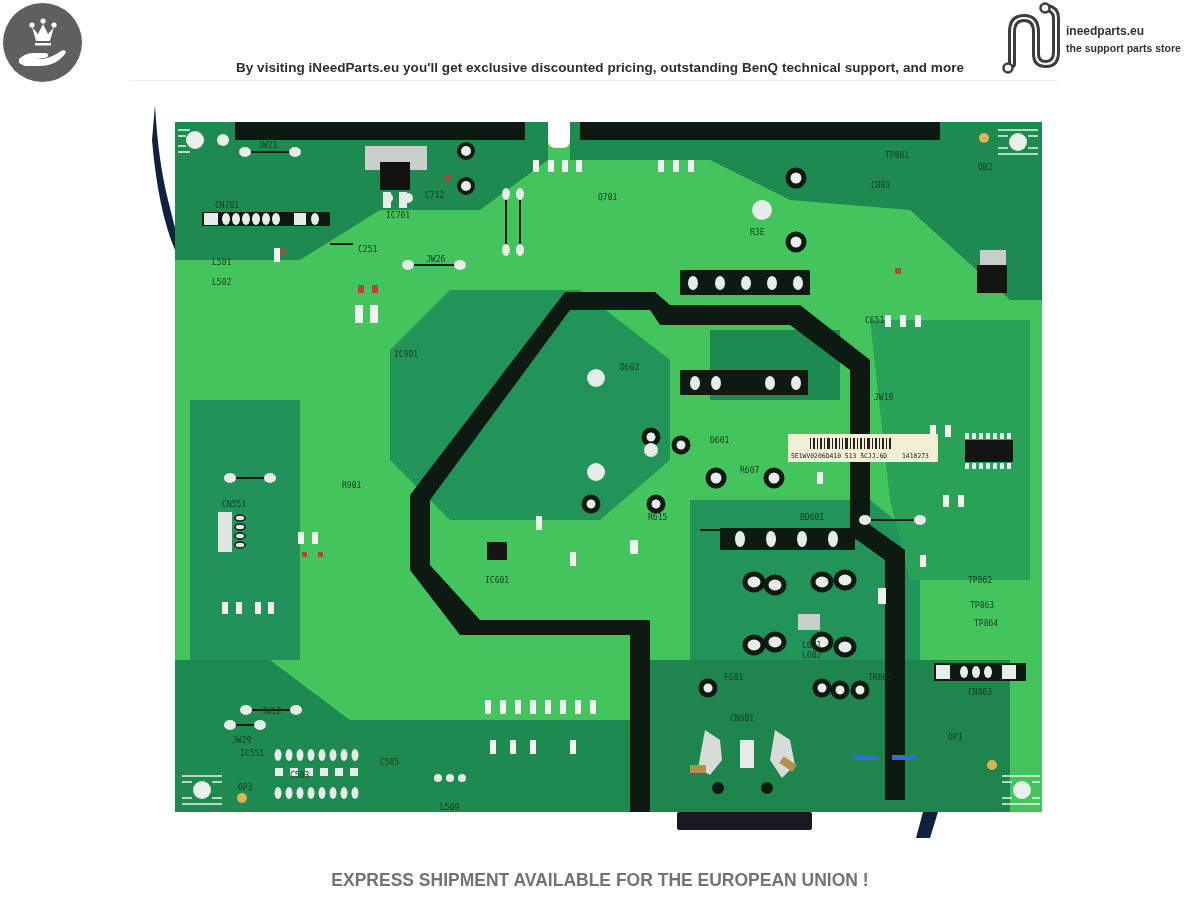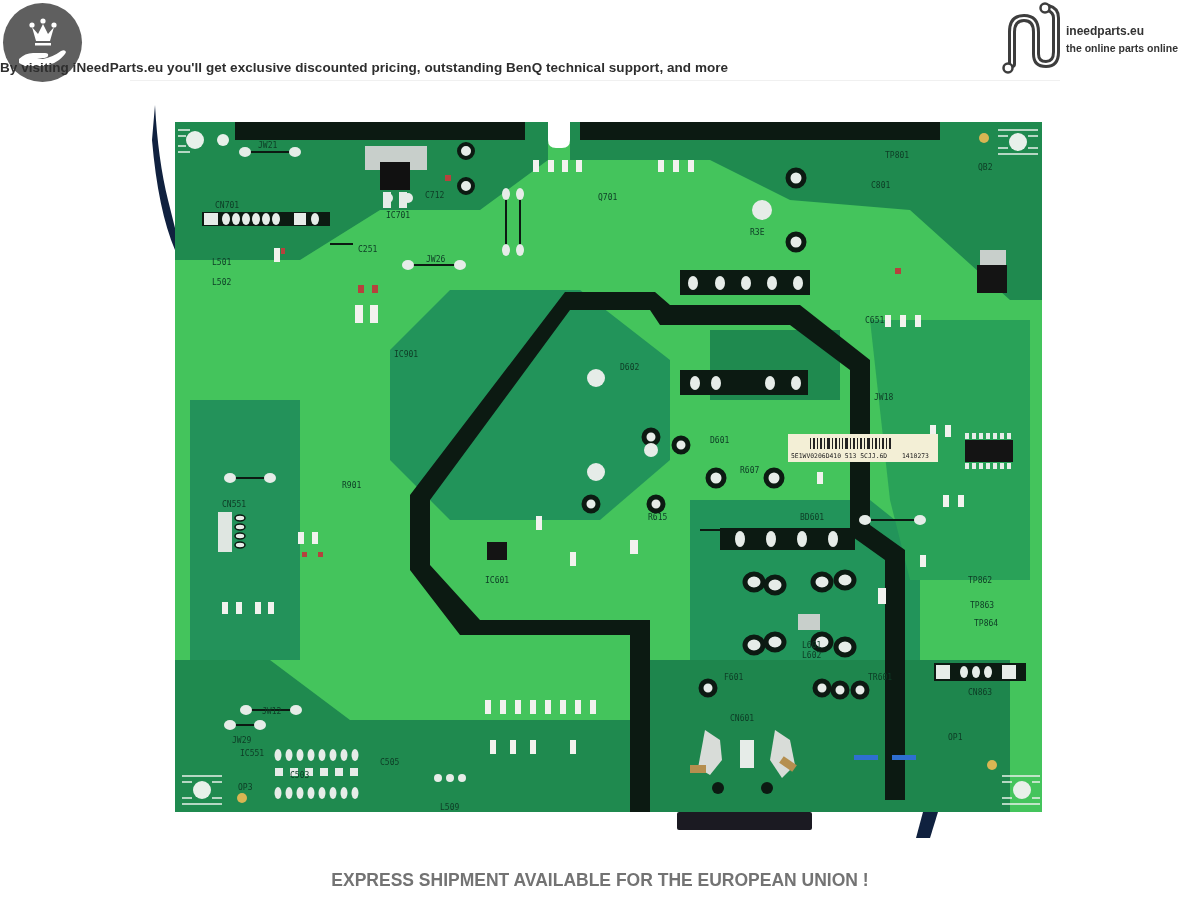--- a/index.html
+++ b/index.html
@@ -5,21 +5,21 @@
     * { box-sizing: border-box; margin: 0; padding: 0; }
     html, body { width: 1200px; height: 900px; background: #ffffff; overflow: hidden; }
     body { position: relative; font-family: "DejaVu Sans", sans-serif; color: #333; }
 
     .badge {
       position: absolute; left: 3px; top: 3px; width: 79px; height: 79px;
       border-radius: 50%; background: #5f5f5f;
       display: flex; align-items: center; justify-content: center;
     }
     .tagline {
-      position: absolute; left: 0; width: 1200px; top: 60px; text-align: left;
+      position: absolute; left: 0; width: 1200px; top: 60px; text-align: center;
       font-family: "Liberation Sans", sans-serif; font-weight: bold; font-size: 13.5px;
       color: #2e2e2e; letter-spacing: 0.05px;
     }
     .tagline-rule {
       position: absolute; left: 130px; top: 80px; width: 930px; height: 1px; background: #f0f0f0;
     }
     .brand {
       position: absolute; left: 1000px; top: 2px; width: 198px; height: 74px;
     }
     .brand-name {
@@ -58,21 +58,21 @@
 <div class="tagline-rule"></div>
 
 <div class="brand">
   <svg width="64" height="74" viewBox="0 0 64 74" style="position:absolute;left:0;top:0;">
     <path d="M12 62 L12 30 Q12 16 24 16 Q36 16 36 30 L36 52 Q36 62 46 62 Q56 62 56 50 L56 16 Q56 8 48 6" fill="none" stroke="#3d3d3d" stroke-width="8" stroke-linecap="round"></path>
     <path d="M12 62 L12 30 Q12 16 24 16 Q36 16 36 30 L36 52 Q36 62 46 62 Q56 62 56 50 L56 16 Q56 8 48 6" fill="none" stroke="#fff" stroke-width="2" stroke-linecap="round"></path>
     <circle cx="45" cy="6" r="4.5" fill="#fff" stroke="#3d3d3d" stroke-width="2.5"></circle>
     <circle cx="8" cy="66" r="4.5" fill="#fff" stroke="#3d3d3d" stroke-width="2.5"></circle>
   </svg>
   <div class="brand-name">ineedparts.eu</div>
-  <div class="brand-sub">the online parts online</div>
+  <div class="brand-sub">the support parts store</div>
 </div>
 
 <div class="board-wrap">
   <svg width="910" height="740" viewBox="0 0 910 740">
 
     <path d="M5 5 Q8 60 18 100 L28 140 L30 150 L25 150 Q8 110 2 40 Z" fill="#10213f"></path>
 
     <rect x="527" y="712" width="135" height="18" rx="2" fill="#1b1a22"></rect>
 
     <path d="M773 712 L788 712 L780 738 L766 738 Z" fill="#10213f"></path>

